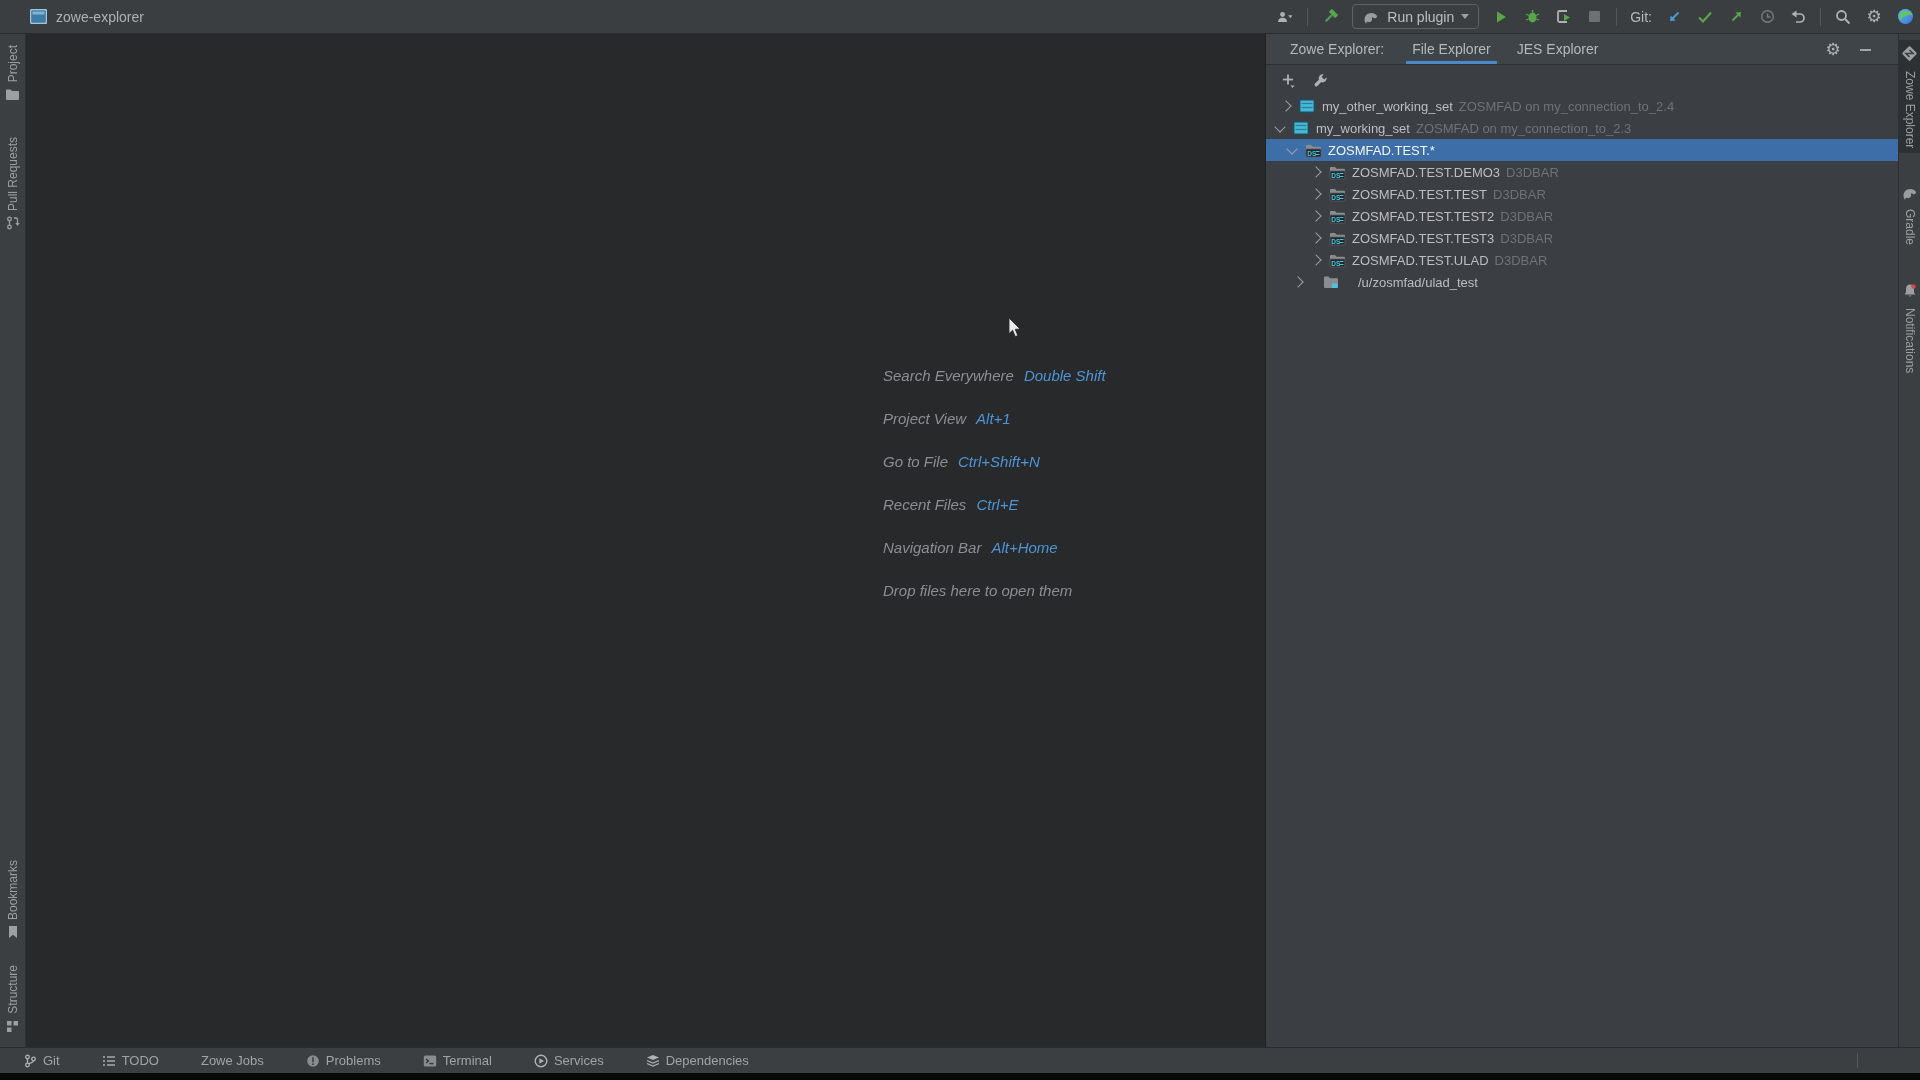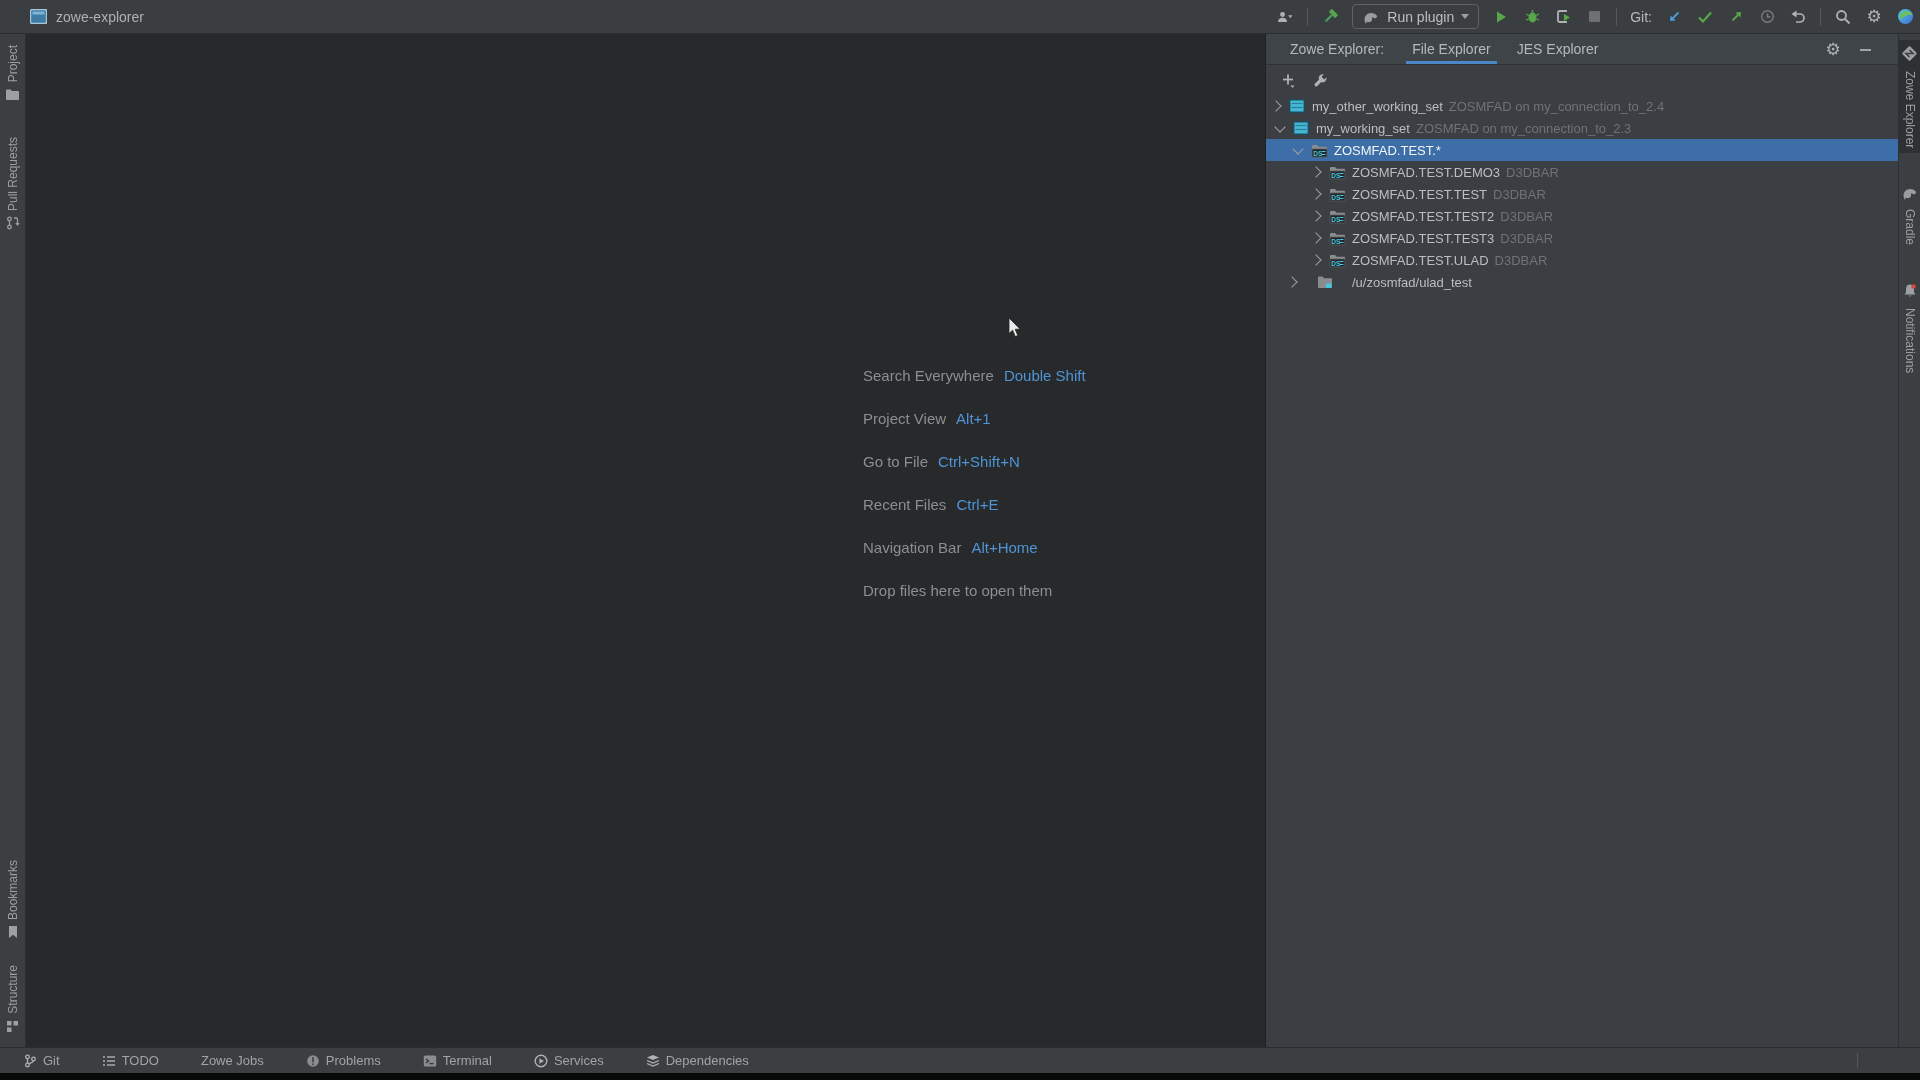--- a/index.html
+++ b/index.html
@@ -24,21 +24,21 @@
   .stripe{background:#3c3f41;position:relative;}
   #stripe-left{width:25px;border-right:1px solid #2e3133;display:flex;flex-direction:column;justify-content:space-between;}
   #stripe-right{width:21px;border-left:1px solid #2e3133;}
   .stripe-btn{display:flex;flex-direction:column;align-items:center;gap:5px;padding:5px 2px;cursor:default;}
   .stripe-btn .vtext{color:#9da0a2;font-size:12px;}
   .v-up{writing-mode:vertical-rl;transform:rotate(180deg);}
   .v-down{writing-mode:vertical-rl;}
   .stripe-btn.active{background:#2e3133;}
   
   #editor{flex:1;background:#27292a;position:relative;}
-  #shortcuts{position:absolute;left:837px;top:333px;}
+  #shortcuts{position:absolute;left:857px;top:333px;font-style:italic;}
   .sc-row{display:flex;align-items:baseline;gap:10px;height:43px;}
   .sc-label{color:#8c8f92;font-size:15px;}
   .sc-keys{color:#4e94d6;font-size:15px;}
   
   #tool-window{width:632px;background:#3b3e42;border-left:1px solid #1f2122;display:flex;flex-direction:column;}
   #tw-header{height:30px;background:#3e4448;border-bottom:1px solid #2e3133;display:flex;align-items:center;
              padding:0 24px;position:relative;}
   #tw-title{color:#b6b9bb;font-size:14px;margin-right:22px;}
   .tw-tab{position:relative;height:30px;display:flex;align-items:center;padding:0 6px;margin-right:14px;
           color:#b6b9bb;font-size:14px;cursor:default;}
@@ -279,21 +279,21 @@
               <path d="M9.5 12.5 l4 0 -2 2.5z" fill="#afb1b3"></path>
             </svg>
           </span>
           <span class="tw-action">
             <svg width="15" height="15" viewBox="0 0 15 15">
               <path d="M13.5 4.2 A4 4 0 0 1 8.3 9.1 L4.4 13 A1.7 1.7 0 0 1 2 10.6 L5.9 6.7 A4 4 0 0 1 10.8 1.5 L8.6 3.7 L11.3 6.4 Z" fill="#afb1b3"></path>
             </svg>
           </span>
         </div>
       <div id="tree">
-          <div class="trow" style="padding-left: 6px;">
+          <div class="trow" style="padding-left: 16px;">
             <span class="chev collapsed"></span>
             <span class="ticon">
               <svg width="16" height="14" viewBox="0 0 16 14">
                 <rect x="0.7" y="0.7" width="14.6" height="12.6" rx="1" fill="#45b8d6" stroke="#1d4c5c" stroke-width="1.4"></rect>
                 <line x1="2.5" y1="4.5" x2="13.5" y2="4.5" stroke="#2a7f97" stroke-width="1.2"></line>
                 <line x1="2.5" y1="8.5" x2="13.5" y2="8.5" stroke="#2a7f97" stroke-width="1.2"></line>
               </svg>
             </span>
             <span class="tname">my_other_working_set</span>
             <span class="tsuffix">ZOSMFAD on my_connection_to_2.4</span>
@@ -303,21 +303,21 @@
             <span class="ticon">
               <svg width="16" height="14" viewBox="0 0 16 14">
                 <rect x="0.7" y="0.7" width="14.6" height="12.6" rx="1" fill="#45b8d6" stroke="#1d4c5c" stroke-width="1.4"></rect>
                 <line x1="2.5" y1="4.5" x2="13.5" y2="4.5" stroke="#2a7f97" stroke-width="1.2"></line>
                 <line x1="2.5" y1="8.5" x2="13.5" y2="8.5" stroke="#2a7f97" stroke-width="1.2"></line>
               </svg>
             </span>
             <span class="tname">my_working_set</span>
             <span class="tsuffix">ZOSMFAD on my_connection_to_2.3</span>
           </div>
-          <div class="trow selected" style="padding-left: 28px;">
+          <div class="trow selected" style="padding-left: 22px;">
             <span class="chev expanded"></span>
             <span class="ticon">
               <svg width="17" height="15" viewBox="0 0 17 15">
                 <path d="M1 3 A1 1 0 0 1 2 2 H6 L7.5 3.8 H15 A1 1 0 0 1 16 4.8 V6 H1 Z" fill="#8a8d8f"></path>
                 <rect x="1" y="6" width="15" height="8" rx="1" fill="#23282b" stroke="#5a5e61" stroke-width="0.8"></rect>
                 <text x="2.2" y="12.6" font-family="Liberation Sans,sans-serif" font-size="6.5" font-weight="bold" fill="#46c6e0">DS</text>
                 <line x1="11" y1="8.5" x2="14.5" y2="8.5" stroke="#46c6e0" stroke-width="1"></line>
                 <line x1="11" y1="11.5" x2="14.5" y2="11.5" stroke="#46c6e0" stroke-width="1"></line>
               </svg>
             </span>
@@ -386,21 +386,21 @@
                 <path d="M1 3 A1 1 0 0 1 2 2 H6 L7.5 3.8 H15 A1 1 0 0 1 16 4.8 V6 H1 Z" fill="#8a8d8f"></path>
                 <rect x="1" y="6" width="15" height="8" rx="1" fill="#23282b" stroke="#5a5e61" stroke-width="0.8"></rect>
                 <text x="2.2" y="12.6" font-family="Liberation Sans,sans-serif" font-size="6.5" font-weight="bold" fill="#46c6e0">DS</text>
                 <line x1="11" y1="8.5" x2="14.5" y2="8.5" stroke="#46c6e0" stroke-width="1"></line>
                 <line x1="11" y1="11.5" x2="14.5" y2="11.5" stroke="#46c6e0" stroke-width="1"></line>
               </svg>
             </span>
             <span class="tname">ZOSMFAD.TEST.ULAD</span>
             <span class="tsuffix">D3DBAR</span>
           </div>
-          <div class="trow" style="padding-left: 22px; gap: 12px;">
+          <div class="trow" style="padding-left: 28px; gap: 12px;">
             <span class="chev collapsed"></span>
             <span class="ticon">
               <svg width="16" height="14" viewBox="0 0 16 14">
                 <path d="M1 2.5 A1 1 0 0 1 2 1.5 H5.5 L7 3.2 H14 A1 1 0 0 1 15 4.2 V12 A1 1 0 0 1 14 13 H2 A1 1 0 0 1 1 12 Z" fill="#8a8d8f"></path>
                 <rect x="9" y="8.5" width="5.5" height="4.5" fill="#46c6e0"></rect>
               </svg>
             </span>
             <span class="tname">/u/zosmfad/ulad_test</span>
           </div>
         </div>

